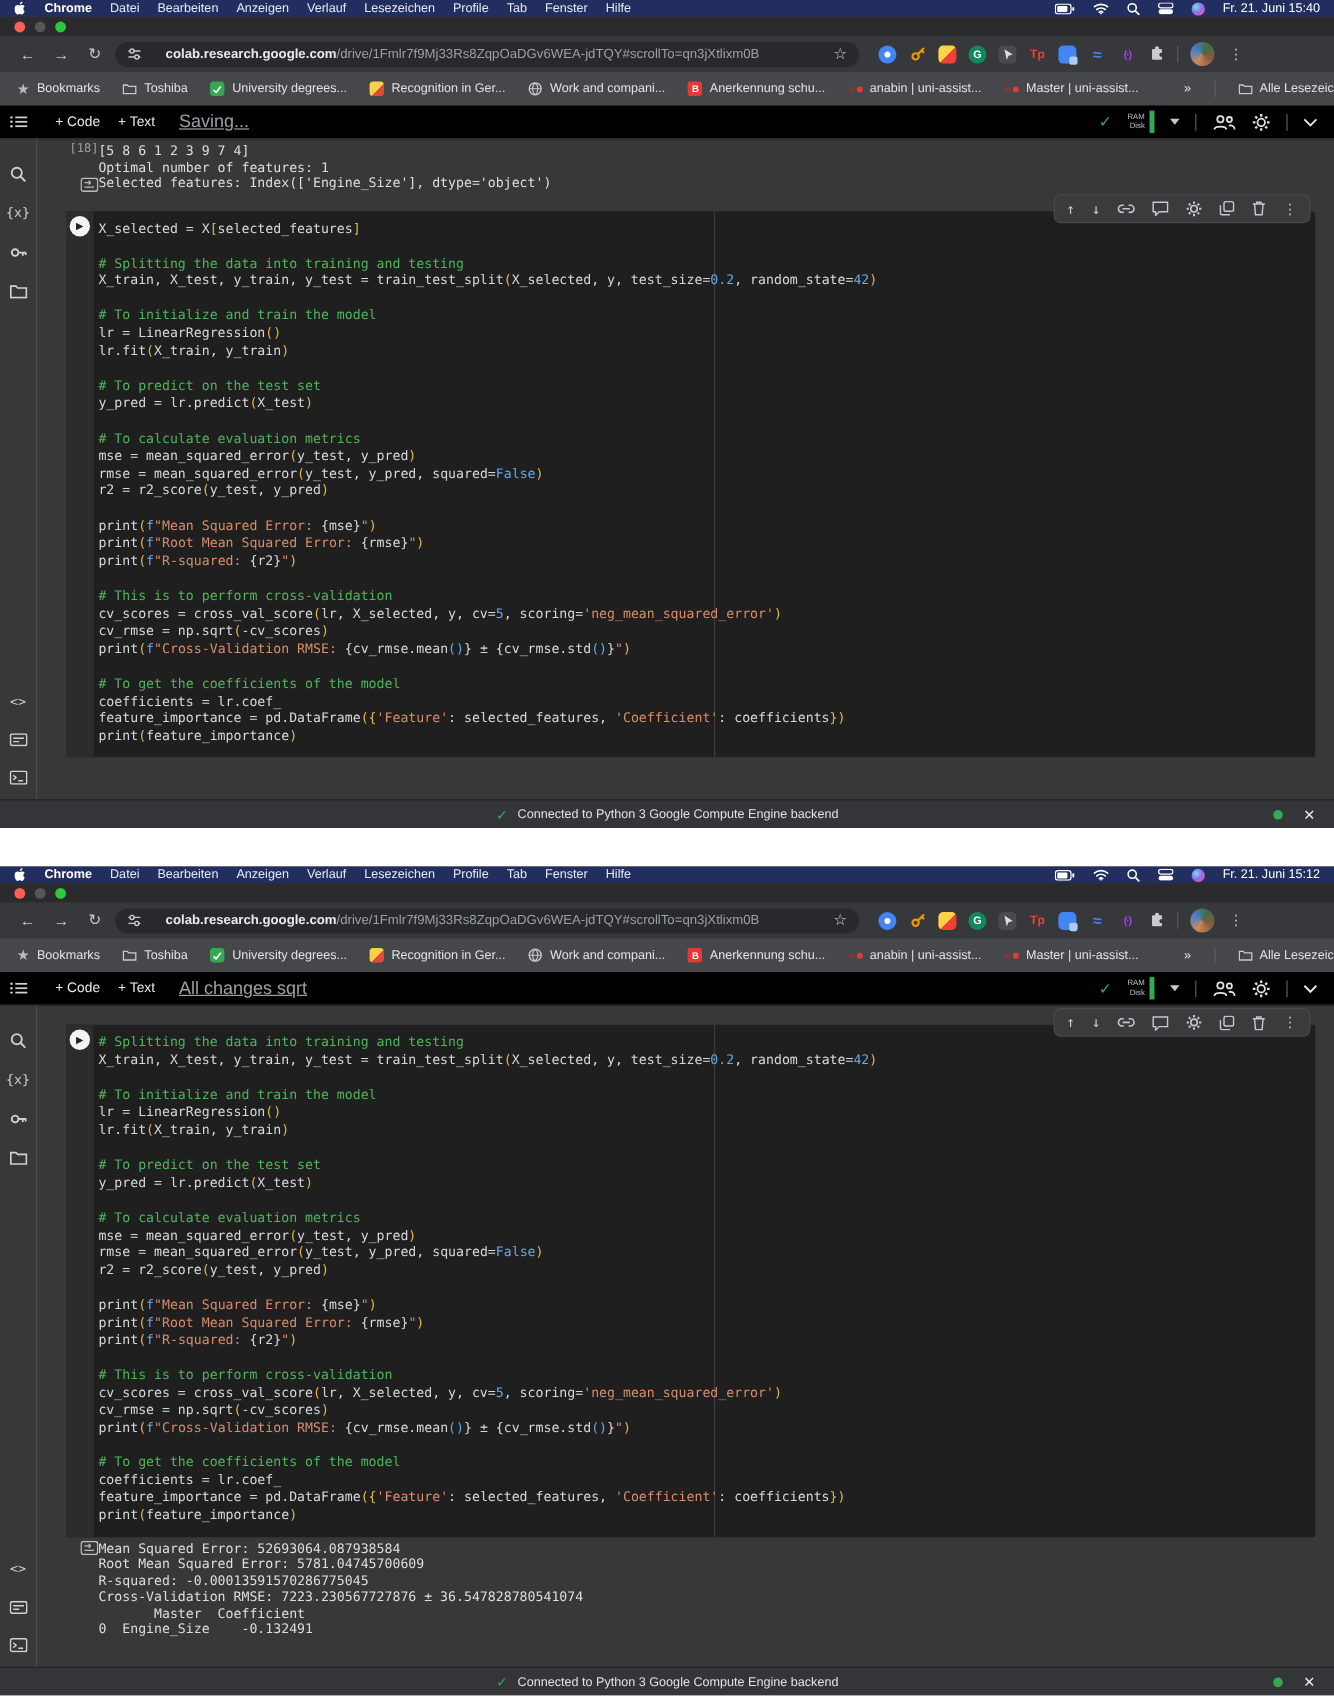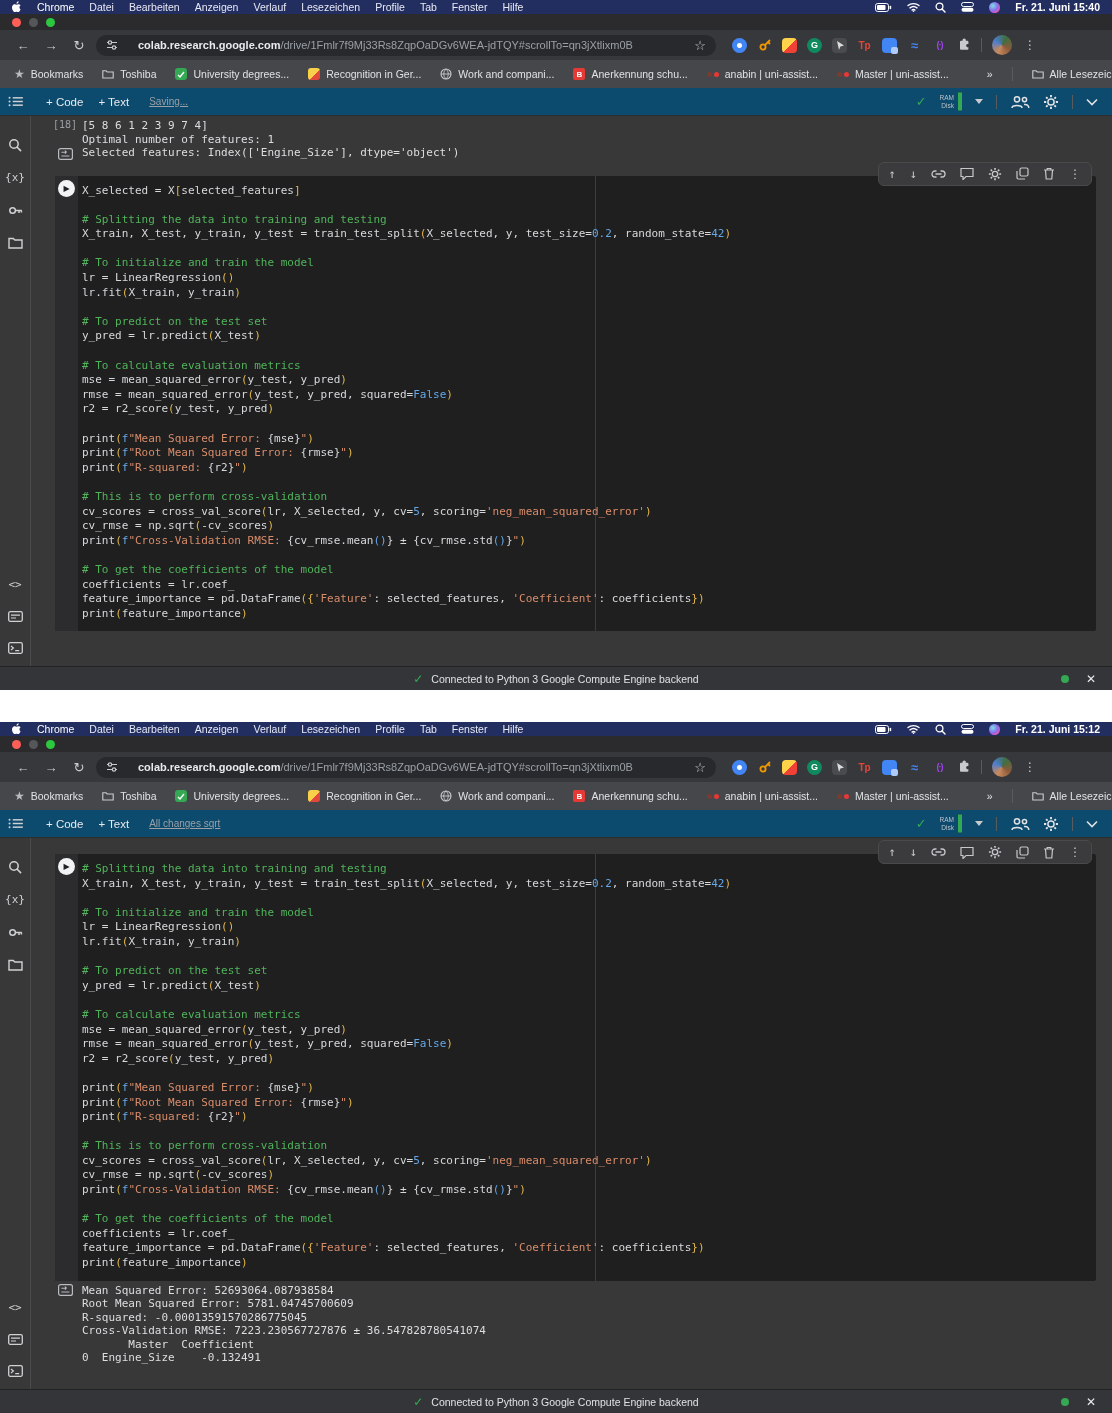--- a/index.html
+++ b/index.html
@@ -4,24 +4,24 @@
 <style>
   *{box-sizing:border-box;margin:0;padding:0}
   body{width:1112px;background:#fff;font-family:"Liberation Sans","DejaVu Sans",sans-serif}
   .shot{position:relative;width:1112px;overflow:hidden;background:#383838}
   #shots-root .shot:first-child{height:690px}
   #shots-root .shot:last-child{height:691px}
   .gap{height:32px;background:#fff}
 
   
   .menubar{height:14px;background:#232e60;display:flex;align-items:center;padding:0 12px;gap:15px;font-size:10.5px;color:#e6e8f4;white-space:nowrap}
-  .menubar .bold{font-weight:normal;color:#fff}
+  .menubar .bold{font-weight:bold;color:#fff}
   .m-spacer{flex:1}
   .m-ic{display:flex;align-items:center}
-  .m-time{color:#fff;font-weight:bold}
+  .m-time{color:#fff;font-weight:normal}
   .siri{width:11px;height:11px;border-radius:50%;background:radial-gradient(circle at 35% 35%,#7adfe0,#8a6cf2 48%,#f25aa3 78%,#f2a95a)}
 
   
   .trafficrow{height:16px;background:#2b2b2d;display:flex;align-items:center;gap:8px;padding-left:12px}
   .tdot{width:9px;height:9px;border-radius:50%}
   .t-red{background:#ff5f57}.t-gray{background:#55565a}.t-green{background:#2bc840}
 
   
   .addressrow{height:30px;background:#37383c;display:flex;align-items:center;padding:0 12px;gap:6px}
   .nav{color:#c8cacd;font-size:13px;width:22px;text-align:center;flex:none}
@@ -50,41 +50,41 @@
   .fav{width:12px;height:12px;border-radius:3px;flex:none;display:flex;align-items:center;justify-content:center}
   .f-green{background:#34a853}
   .f-multi{background:linear-gradient(135deg,#f9d04a 55%,#e2493b 55%)}
   .f-red{background:#e53935;color:#fff;font-size:8px;font-weight:bold;border-radius:2px}
   .f-dots{display:flex;gap:2px;align-items:center}
   .f-dots i{width:5px;height:5px;border-radius:50%}
   .bm-star{color:#b9bbbe;font-size:12px}
   .bm-spacer{flex:1}
 
   
-  .colabbar{height:28px;background:#0c4a6e;display:flex;align-items:center;border-bottom:1px solid #2e2e2e}
+  .colabbar{height:28px;background:#000000;display:flex;align-items:center;border-bottom:1px solid #2e2e2e}
   .cb-toc{width:31px;display:flex;justify-content:center;flex:none}
   .addbtn{color:#e8eaed;font-size:11.5px;margin-left:15px}
-  .save{color:#9aa0a6;font-size:10px;margin-left:20px;text-decoration:underline}
+  .save{color:#9aa0a6;font-size:15px;margin-left:20px;text-decoration:underline}
   .cb-right{margin-left:auto;display:flex;align-items:center;gap:13px;padding-right:14px}
   .chk{color:#34a853;font-size:13px;font-weight:bold}
   .ramdisk{display:flex;align-items:center;gap:4px}
   .rd-l{font-size:6.5px;color:#bdc1c6;text-align:right;line-height:8px}
   .bar{width:25px;height:6px;border:1px solid #34a853;border-radius:2px;margin:1px 0;position:relative;background:#2f332f;overflow:hidden}
   .bar i{position:absolute;left:0;top:0;bottom:0;background:#6fae76}
   .caret{width:0;height:0;border-left:4px solid transparent;border-right:4px solid transparent;border-top:5px solid #c8cacd}
 
   
   .colabbody{position:absolute;top:116px;bottom:24px;left:0;right:0;display:flex}
   .sidebar{width:31px;background:#383838;border-right:1px solid #4b4b4b;display:flex;flex-direction:column;align-items:center;padding-top:22px;gap:19px;flex:none}
   .sb-bottom{margin-top:auto;display:flex;flex-direction:column;gap:20px;padding-bottom:12px;align-items:center}
   .sb-txt{color:#cfd1d4;font-size:11px;font-family:"DejaVu Sans Mono",monospace}
   .content{flex:1;position:relative;font-family:"DejaVu Sans Mono",monospace;overflow:hidden}
 
   .outblock{display:flex;margin-top:3px}
-  .gcol{width:51px;flex:none;display:flex;flex-direction:column;align-items:center;padding-left:17px}
+  .gcol{width:51px;flex:none;display:flex;flex-direction:column;align-items:flex-end;padding-left:17px}
   .outblock.preout .gcol{justify-content:space-between}
   .exec{font-size:10px;color:#9aa0a6}
   .olines{flex:1;font-size:11px;line-height:13.5px;color:#dcdee0;white-space:pre}
 
   .cellwrap{position:relative;margin:16px 16px 0 24px}
   .celltoolbar{position:absolute;top:-14px;right:4px;background:#3b3b3d;border:1px solid #4a4a4c;border-radius:6px;display:flex;align-items:center;gap:14px;padding:4px 10px;z-index:5;color:#c6c8cb;font-size:12px;line-height:1}
   .cell{display:flex;background:#1f1f20;border-radius:2px}
   .gutter{width:23px;background:#2c2c2e;flex:none;padding-top:4px;display:flex;justify-content:center;align-items:flex-start}
   .play{width:17px;height:17px;border-radius:50%;background:#f1f3f4;border:none;display:flex;align-items:center;justify-content:center;font-size:8px;color:#202124;padding:0}
   .editor{flex:1;position:relative;padding:8px 8px 10px 4px}

